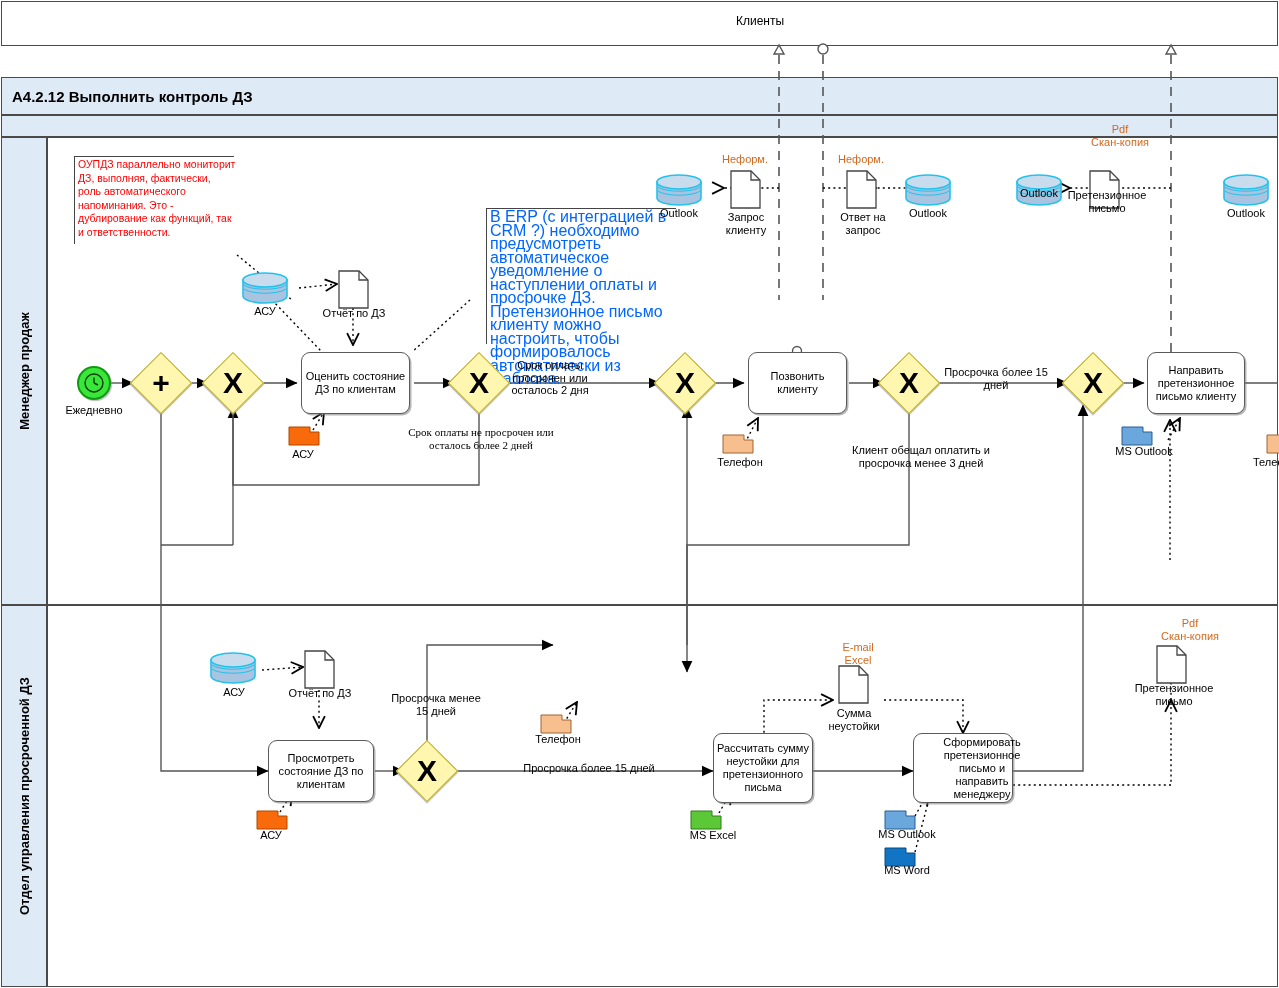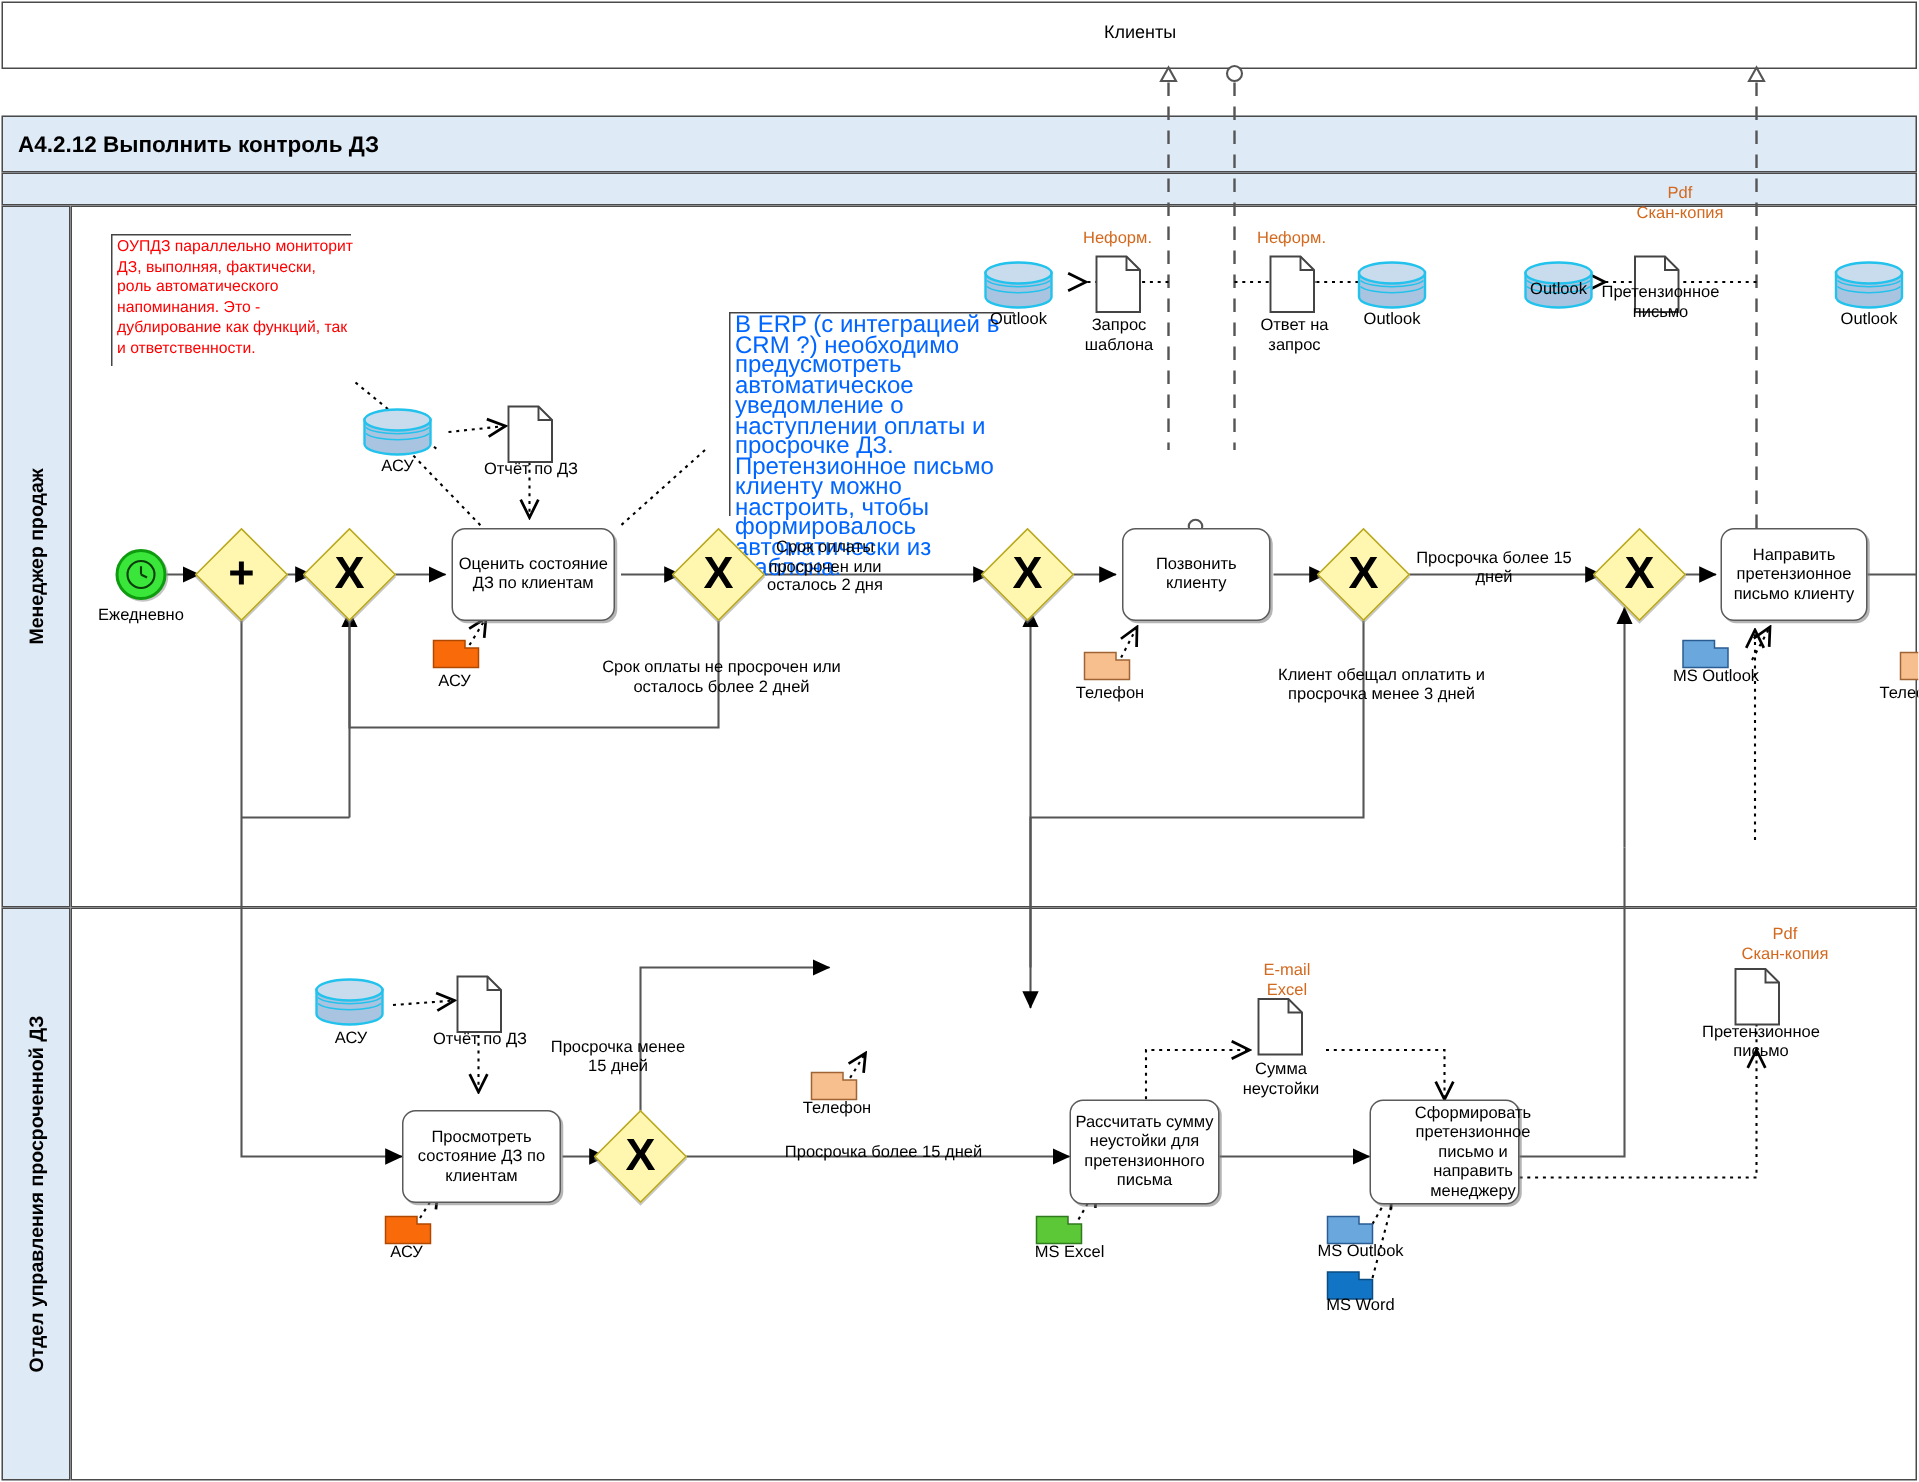--- a/index.html
+++ b/index.html
@@ -189,21 +189,21 @@
       <div class="mark">X</div>
   </div>
 
   <div class="task" style="left:301px;top:352px;width:109px;height:62px;">Оценить состояние ДЗ по клиентам</div>
 
   <div class="gwwrap" style="left:457px;top:361px;">
     <div class="gw"></div>
       <div class="mark">X</div>
   </div>
   <div class="lbl" style="left:496px;top:359px;width:108px;">Срок оплаты просрочен или осталось 2 дня</div>
-  <div class="lbl" style="left:401px;top:439px;width:160px;">Срок оплаты не просрочен или осталось более 2 дней</div>
+  <div class="lbl" style="left:401px;top:426px;width:160px;font-family:Liberation Serif, serif;">Срок оплаты не просрочен или осталось более 2 дней</div>
 
   <div class="gwwrap" style="left:663px;top:361px;">
     <div class="gw"></div>
       <div class="mark">X</div>
   </div>
 
   <div class="task" style="left:748px;top:352px;width:99px;height:62px;">Позвонить клиенту</div>
 
   <div class="gwwrap" style="left:887px;top:361px;">
     <div class="gw"></div>
@@ -275,21 +275,21 @@
   </div>
   <div class="lbl nw" style="left:649px;top:207px;width:60px;">Outlook</div>
 
   <div class="doc" style="left:730px;top:170px;">
     <svg width="31" height="39" viewBox="0 0 31 39">
       <path d="M1,1 L21,1 L30,10 L30,38 L1,38 z" fill="#fff" stroke="#444" stroke-width="1.3"></path>
       <path d="M21,1 L21,10 L30,10" fill="none" stroke="#444" stroke-width="1.3"></path>
     </svg>
   </div>
   <div class="lbl nw orange" style="left:712px;top:153px;width:66px;">Неформ.</div>
-  <div class="lbl" style="left:707px;top:211px;width:78px;">Запрос шаблона</div>
+  <div class="lbl" style="left:707px;top:211px;width:78px;">Запрос клиенту</div>
 
   <div class="doc" style="left:846px;top:170px;">
     <svg width="31" height="39" viewBox="0 0 31 39">
       <path d="M1,1 L21,1 L30,10 L30,38 L1,38 z" fill="#fff" stroke="#444" stroke-width="1.3"></path>
       <path d="M21,1 L21,10 L30,10" fill="none" stroke="#444" stroke-width="1.3"></path>
     </svg>
   </div>
   <div class="lbl nw orange" style="left:828px;top:153px;width:66px;">Неформ.</div>
   <div class="lbl" style="left:823px;top:211px;width:80px;">Ответ на запрос</div>
 
@@ -357,21 +357,21 @@
     <svg width="32" height="22" viewBox="0 0 32 22">
       <path d="M1,3 L22,3 L22,8 L31,8 L31,21 L1,21 z" fill="#f96a0b" stroke="#b04800" stroke-width="1"></path>
     </svg>
   </div>
   <div class="lbl nw" style="left:241px;top:829px;width:60px;">АСУ</div>
 
   <div class="gwwrap" style="left:405px;top:749px;">
     <div class="gw"></div>
       <div class="mark">X</div>
   </div>
-  <div class="lbl" style="left:360px;top:692px;width:104px;">Просрочка менее 15 дней</div>
+  <div class="lbl" style="left:384px;top:692px;width:104px;">Просрочка менее 15 дней</div>
   <div class="lbl nw" style="left:504px;top:762px;width:170px;">Просрочка более 15 дней</div>
 
 
   <div class="chip" style="left:540px;top:712px;">
     <svg width="32" height="22" viewBox="0 0 32 22">
       <path d="M1,3 L22,3 L22,8 L31,8 L31,21 L1,21 z" fill="#f7be8e" stroke="#a06434" stroke-width="1"></path>
     </svg>
   </div>
   <div class="lbl nw" style="left:525px;top:733px;width:66px;">Телефон</div>
 

